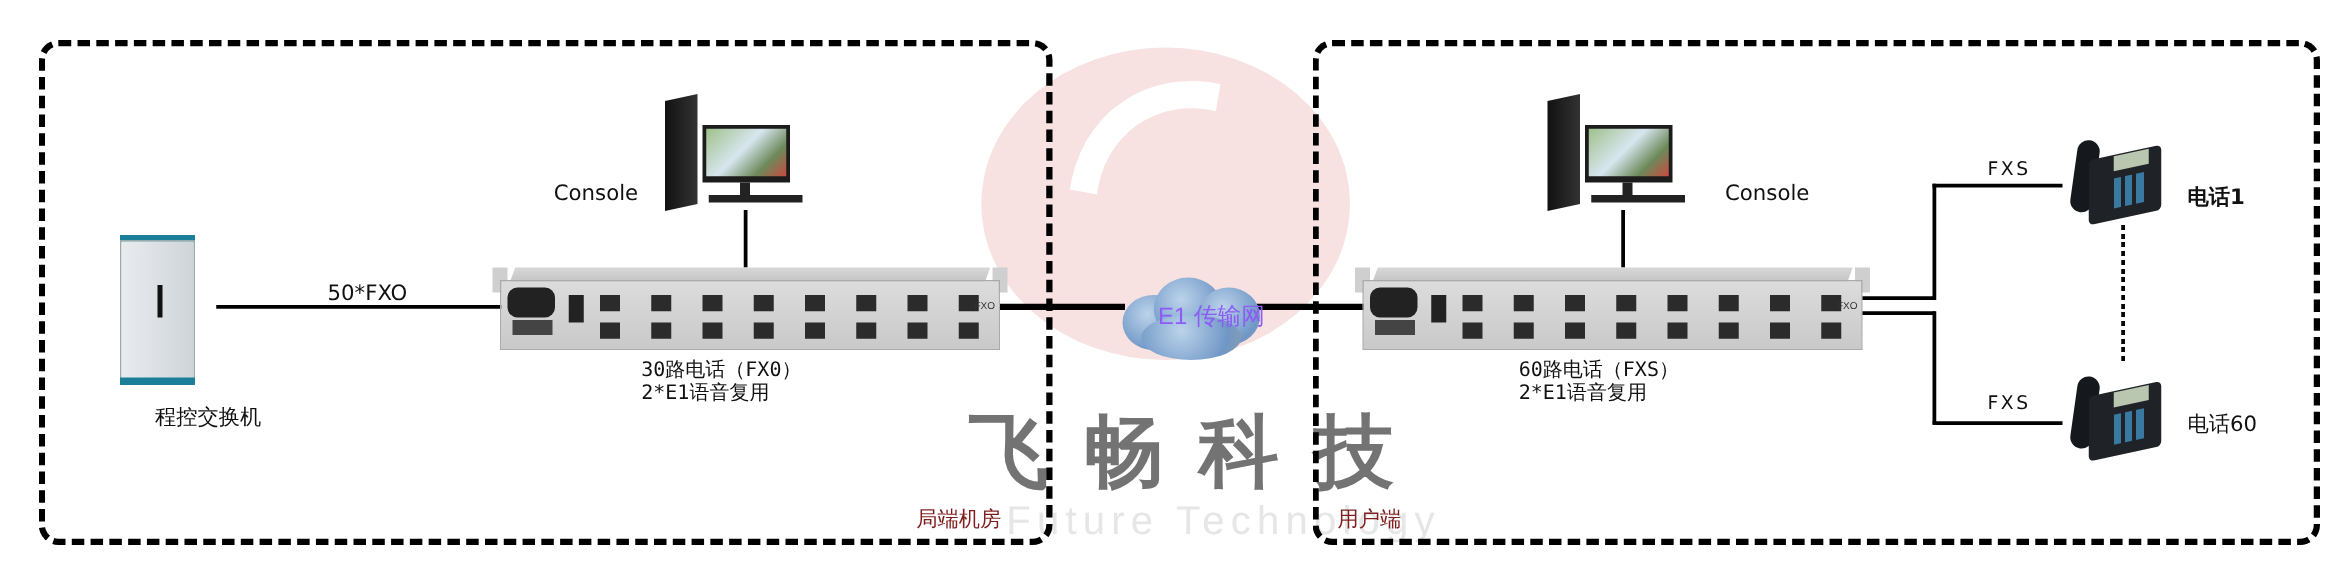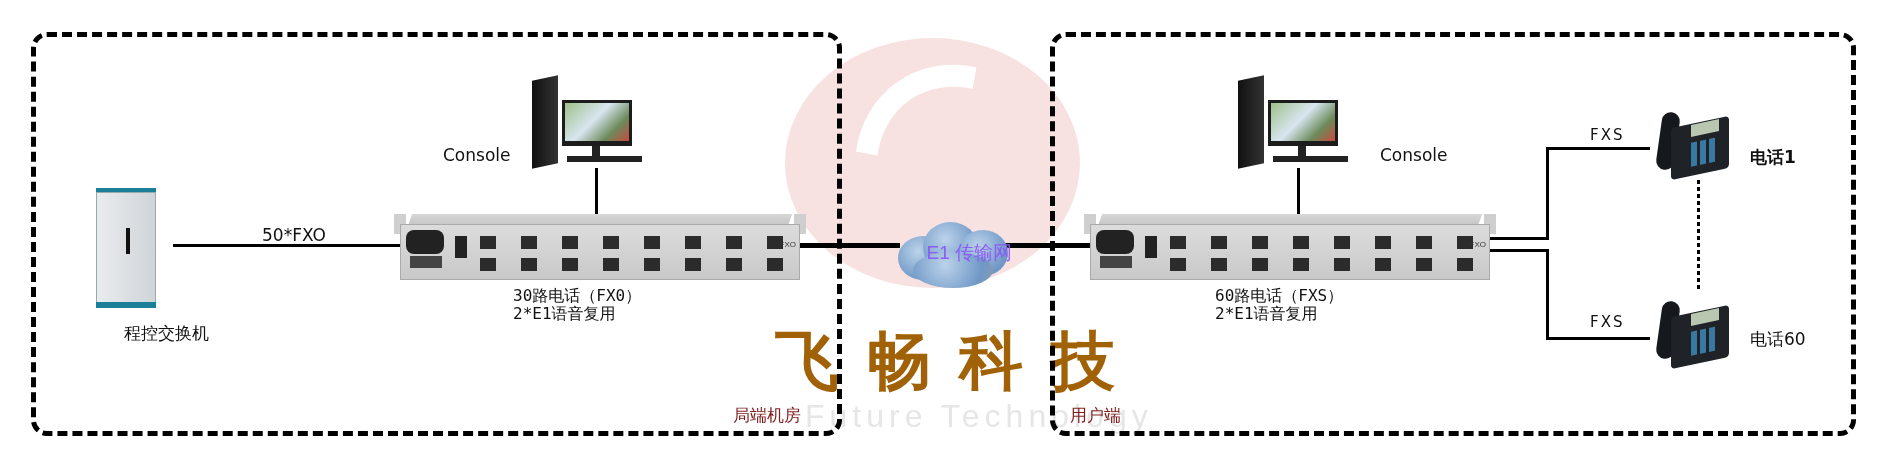--- a/index.html
+++ b/index.html
@@ -1,20 +1,20 @@
 <!DOCTYPE html>
 <html><head>
 <meta charset="utf-8">
 <style>
   html,body{margin:0;padding:0;background:#fff;}
   body{width:1879px;height:462px;position:relative;overflow:hidden;font-family:"DejaVu Sans","Liberation Sans",sans-serif;color:#111;}
   
   .wm-circle{position:absolute;left:785px;top:38px;width:295px;height:250px;border-radius:50%;background:#f6dcdc;opacity:.85;}
   .wm-swash{position:absolute;border:22px solid #fff;border-color:#fff transparent transparent transparent;border-radius:50%;}
-  .wm-cn{position:absolute;left:775px;top:318px;font-size:64px;letter-spacing:28px;color:#a16207;font-family:"DejaVu Serif",serif;font-weight:bold;}
+  .wm-cn{position:absolute;left:775px;top:318px;font-size:64px;letter-spacing:28px;color:#737373;font-family:"DejaVu Serif",serif;font-weight:bold;}
   .wm-en{position:absolute;left:805px;top:398px;font-size:32px;letter-spacing:5px;color:#e6e6e6;font-family:"Liberation Sans",sans-serif;}
   
   .region{position:absolute;border:5px dashed #000;border-radius:16px;box-sizing:border-box;}
   .region-label{position:absolute;font-size:17px;color:#7f1d1d;}
   
   .line{position:absolute;background:#000;}
   
   .lbl{position:absolute;font-size:17px;color:#111;white-space:nowrap;}
   .lbl-mono{font-family:"DejaVu Sans Mono","Liberation Mono",monospace;font-size:16px;line-height:18px;}
   

